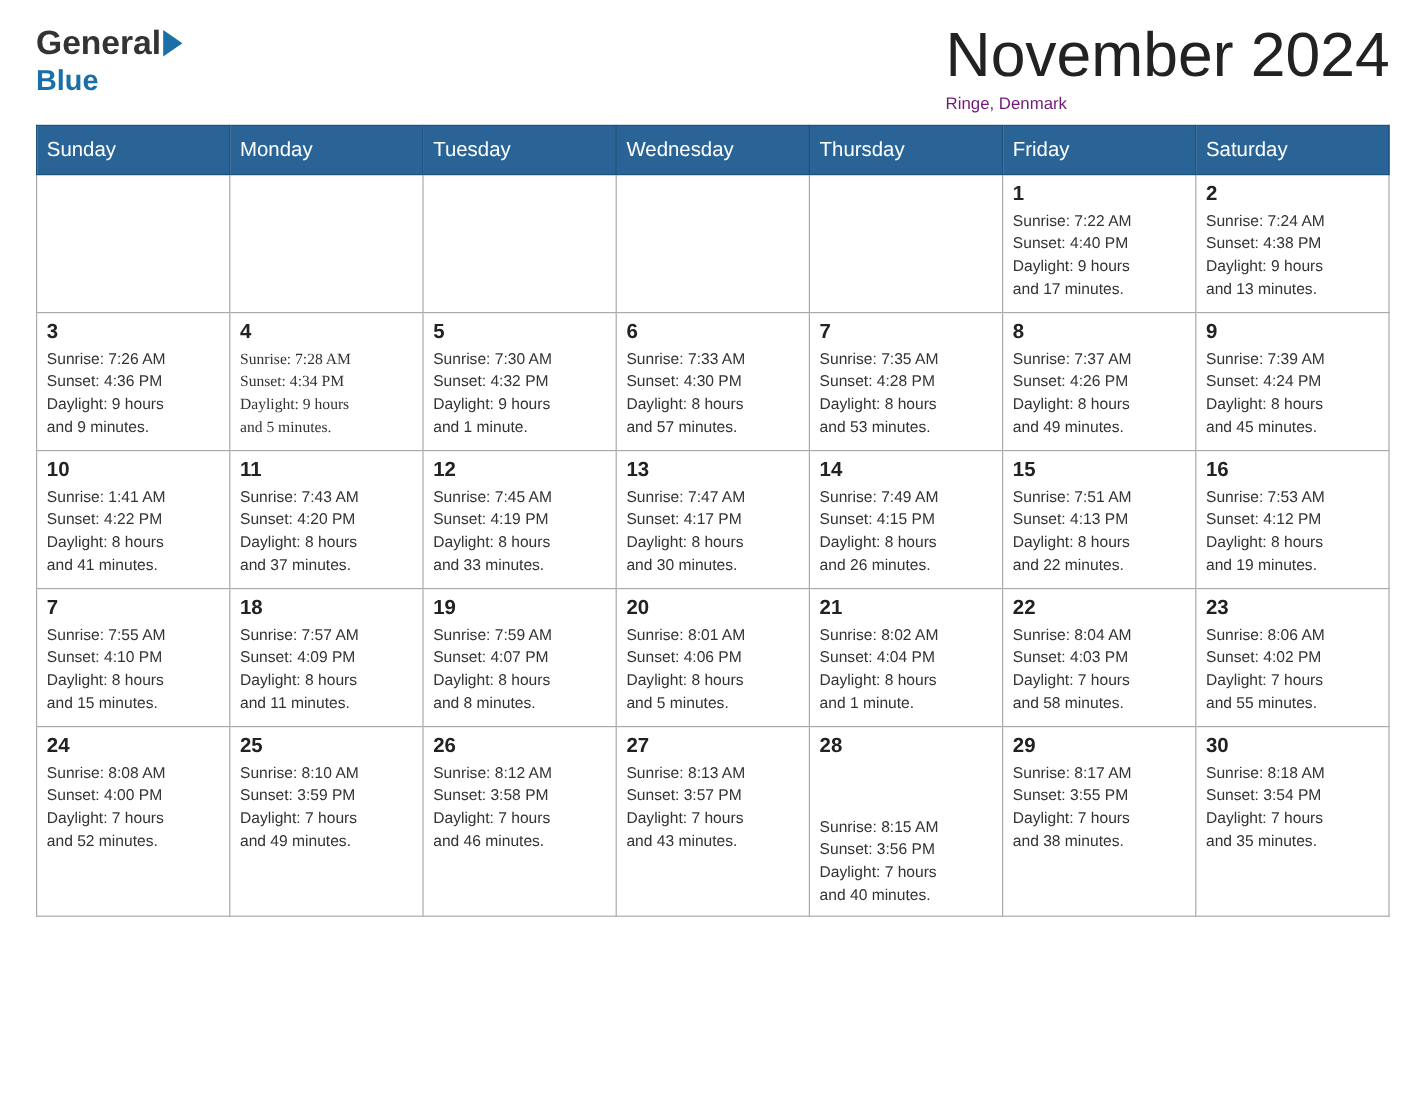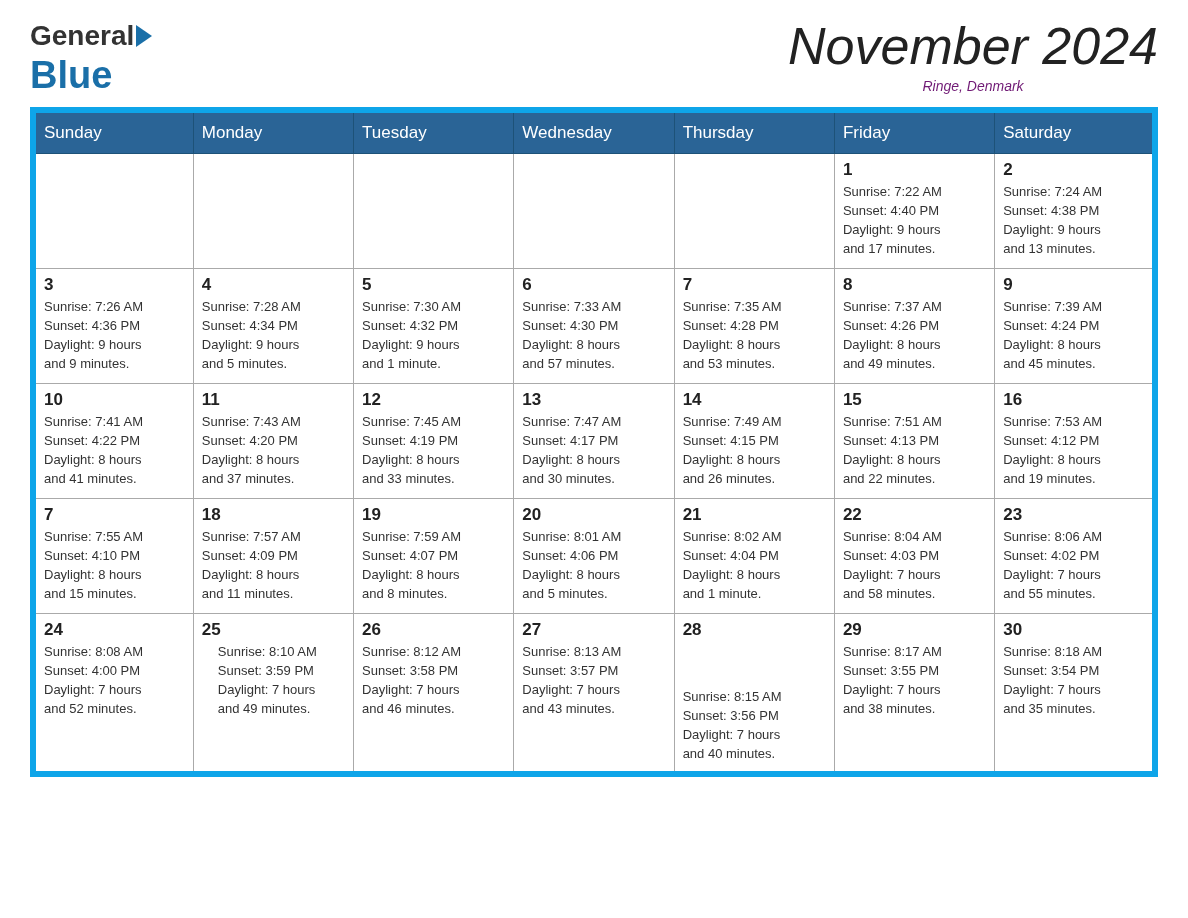--- a/index.html
+++ b/index.html
@@ -18,41 +18,40 @@
       margin-bottom: 10px;
     }
 
     .logo {
       display: flex;
       flex-direction: column;
       align-items: flex-start;
     }
 
     .title-section {
-      text-align: center;
-      font-style: italic;
+      text-align: left;
     }
 
     .month-title {
       font-size: 52px;
       font-weight: normal;
       color: #222;
       line-height: 1;
     }
 
     .location {
       font-size: 14px;
       color: #701a75;
       margin-top: 6px;
     }
 
     .calendar {
       width: 100%;
       border-collapse: collapse;
-      border: 6px solid #0ea5e9;
+      border: 1px solid #0ea5e9;
       margin-top: 8px;
     }
 
     .calendar th {
       background-color: #2a6496;
       color: #fff;
       padding: 10px 8px;
       text-align: left;
       font-size: 17px;
       font-weight: normal;
@@ -111,21 +110,21 @@
       border-bottom: 11px solid transparent;
       border-left: 16px solid #1a6fa8;
       margin-left: 2px;
     }
 
     .logo-block {
       margin-top: 2px;
     }
 
     .logo-blue-text {
-      font-size: 38px;
+      font-size: 24px;
       font-weight: bold;
       color: #1a6fa8;
     }
   </style>
 </head>
 <body>
 
 <div class="header">
   <div class="logo">
     <div class="logo-wrapper">
@@ -179,21 +178,21 @@
       <tr class="week-row">
         <td>
           <span class="day-number">3</span>
           <div class="day-info" style="white-space: pre-line;">Sunrise: 7:26 AM
 Sunset: 4:36 PM
 Daylight: 9 hours
 and 9 minutes.</div>
         </td>
         <td>
           <span class="day-number">4</span>
-          <div class="day-info" style="white-space: pre-line;">Sunrise: 7:28 AM
+          <div class="day-info" style="white-space: pre-line; font-family: Liberation Serif, serif;">Sunrise: 7:28 AM
 Sunset: 4:34 PM
 Daylight: 9 hours
 and 5 minutes.</div>
         </td>
         <td>
           <span class="day-number">5</span>
           <div class="day-info" style="white-space: pre-line;">Sunrise: 7:30 AM
 Sunset: 4:32 PM
 Daylight: 9 hours
 and 1 minute.</div>
@@ -223,21 +222,21 @@
           <span class="day-number">9</span>
           <div class="day-info" style="white-space: pre-line;">Sunrise: 7:39 AM
 Sunset: 4:24 PM
 Daylight: 8 hours
 and 45 minutes.</div>
         </td>
       </tr>
       <tr class="week-row">
         <td>
           <span class="day-number">10</span>
-          <div class="day-info" style="white-space: pre-line;">Sunrise: 7:41 AM
+          <div class="day-info" style="white-space: pre-line;">Sunrise: 1:41 AM
 Sunset: 4:22 PM
 Daylight: 8 hours
 and 41 minutes.</div>
         </td>
         <td>
           <span class="day-number">11</span>
           <div class="day-info" style="white-space: pre-line;">Sunrise: 7:43 AM
 Sunset: 4:20 PM
 Daylight: 8 hours
 and 37 minutes.</div>
@@ -332,21 +331,21 @@
       <tr class="week-row">
         <td>
           <span class="day-number">24</span>
           <div class="day-info" style="white-space: pre-line;">Sunrise: 8:08 AM
 Sunset: 4:00 PM
 Daylight: 7 hours
 and 52 minutes.</div>
         </td>
         <td>
           <span class="day-number">25</span>
-          <div class="day-info" style="white-space: pre-line; margin-left: 16px;">Sunrise: 8:10 AM
+          <div class="day-info" style="white-space: pre-line;">Sunrise: 8:10 AM
 Sunset: 3:59 PM
 Daylight: 7 hours
 and 49 minutes.</div>
         </td>
         <td>
           <span class="day-number">26</span>
           <div class="day-info" style="white-space: pre-line;">Sunrise: 8:12 AM
 Sunset: 3:58 PM
 Daylight: 7 hours
 and 46 minutes.</div>

